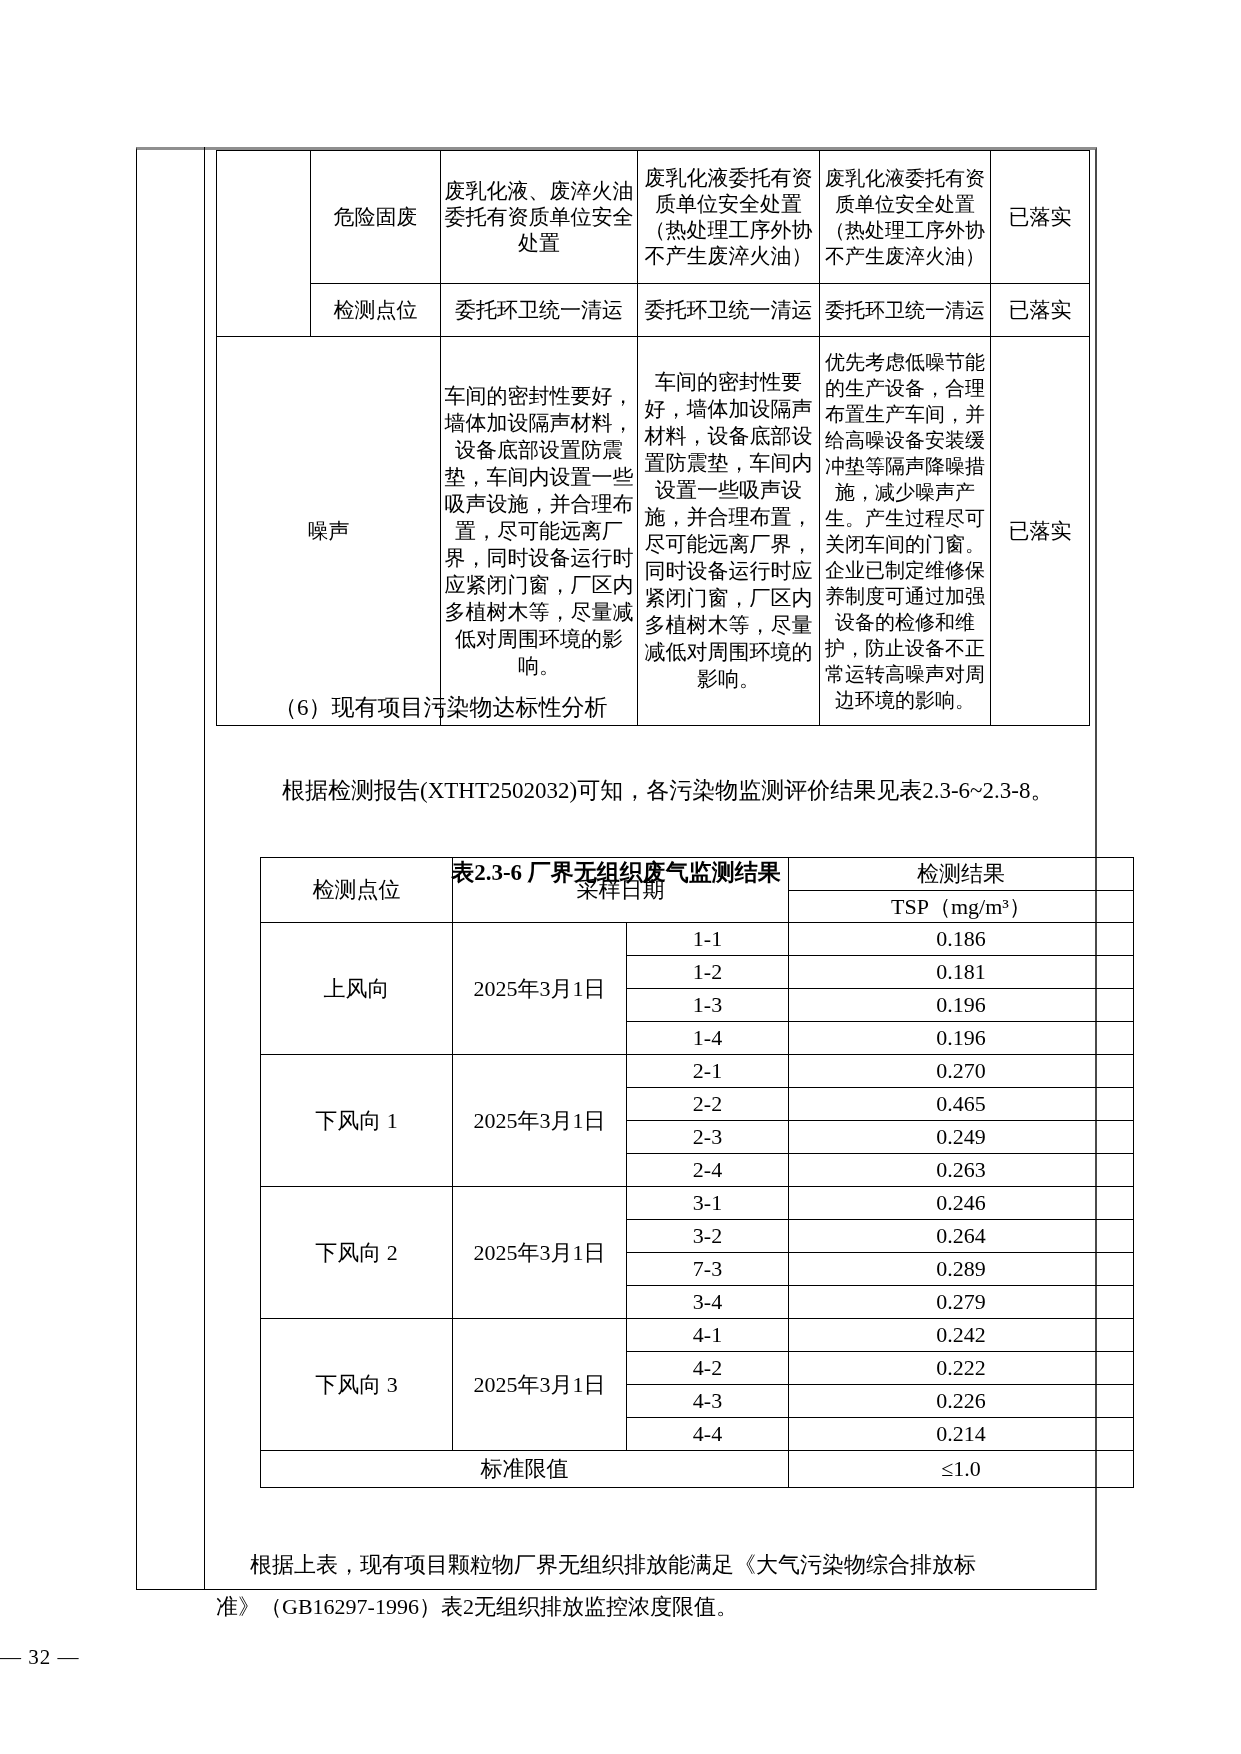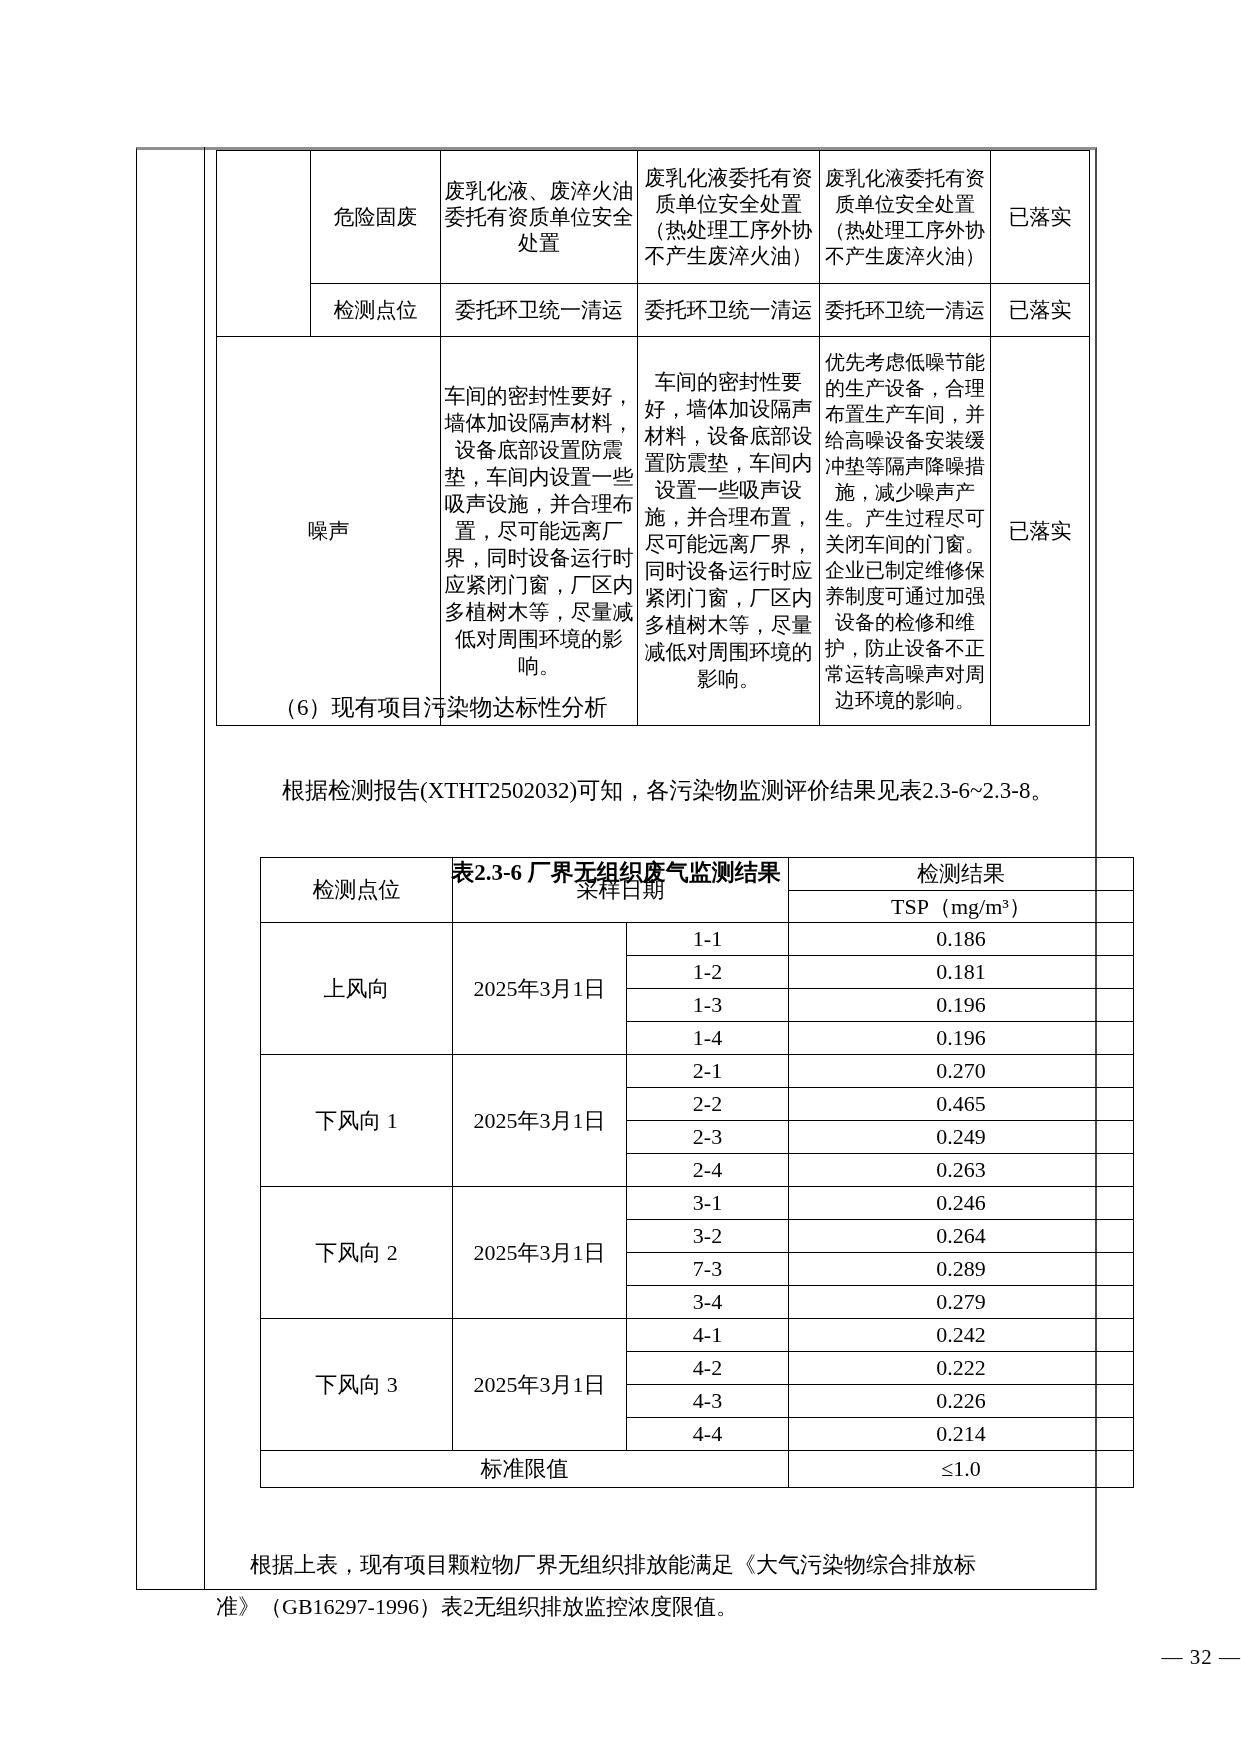--- a/index.html
+++ b/index.html
@@ -28,21 +28,21 @@
            padding-left:58px;white-space:nowrap;}
   .intro{position:absolute;left:232px;top:775px;width:830px;font-size:23px;
          text-indent:50px;white-space:nowrap;}
   .table-title{position:absolute;left:216px;top:822px;width:800px;font-size:23px;
                font-weight:bold;text-align:center;margin-top:35px;}
   
   .monitor{position:absolute;left:216px;top:857px;width:873px;font-size:22px;margin-left:44px;}
   .monitor td{padding:0 4px;}
   .conclusion{position:absolute;left:216px;top:1544px;width:776px;font-size:22px;
               line-height:42px;text-indent:34px;text-align:left;}
-  .footer{position:absolute;left:0;top:1645px;width:1241px;text-align:right;
+  .footer{position:absolute;left:0;top:1645px;width:1241px;text-align:left;
           font-size:21px;letter-spacing:1px;}
 </style>
 </head>
 <body>
 
 <div class="frame"></div>
 <div class="label-divider"></div>
 
 <table class="measures">
   <colgroup>

